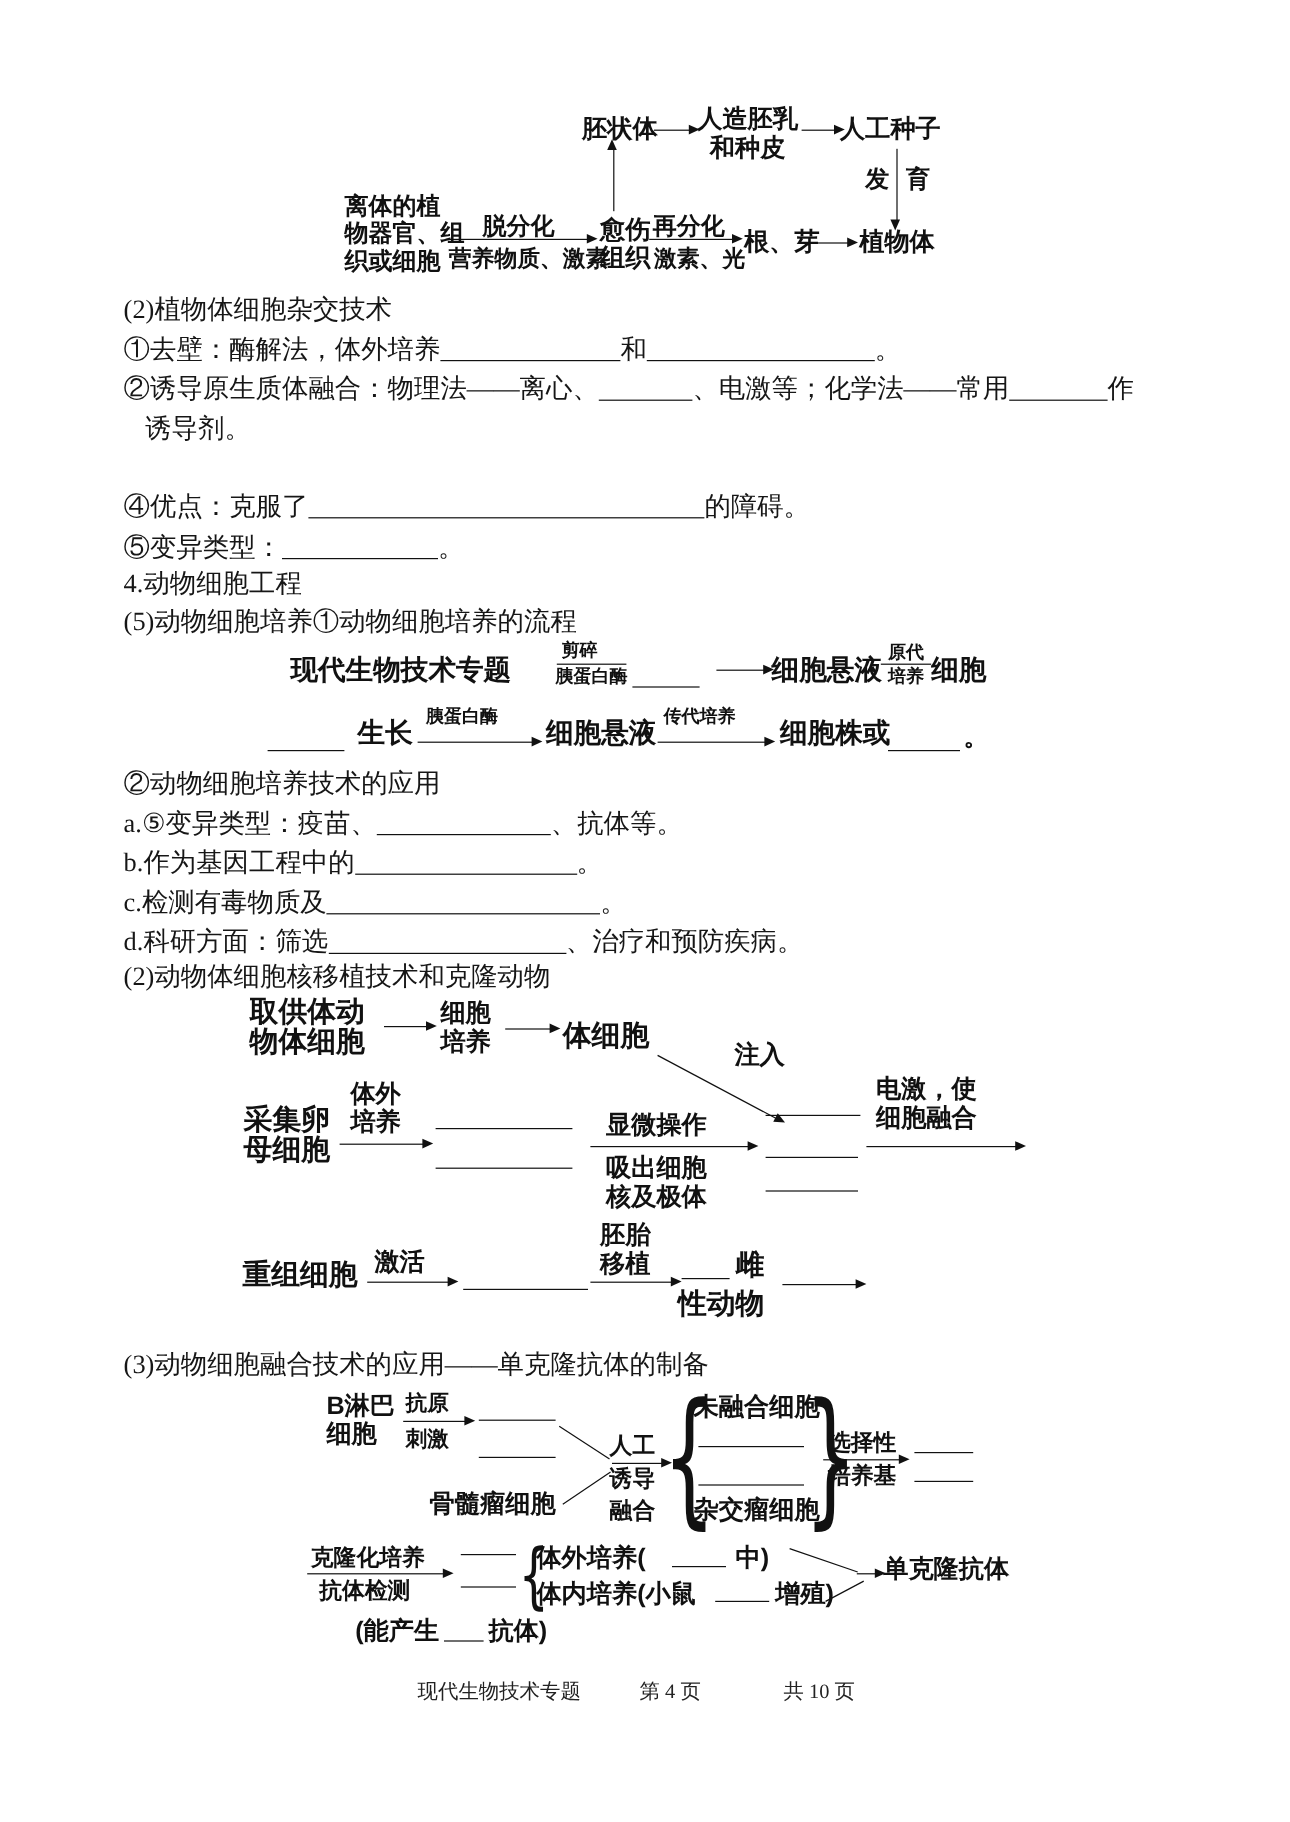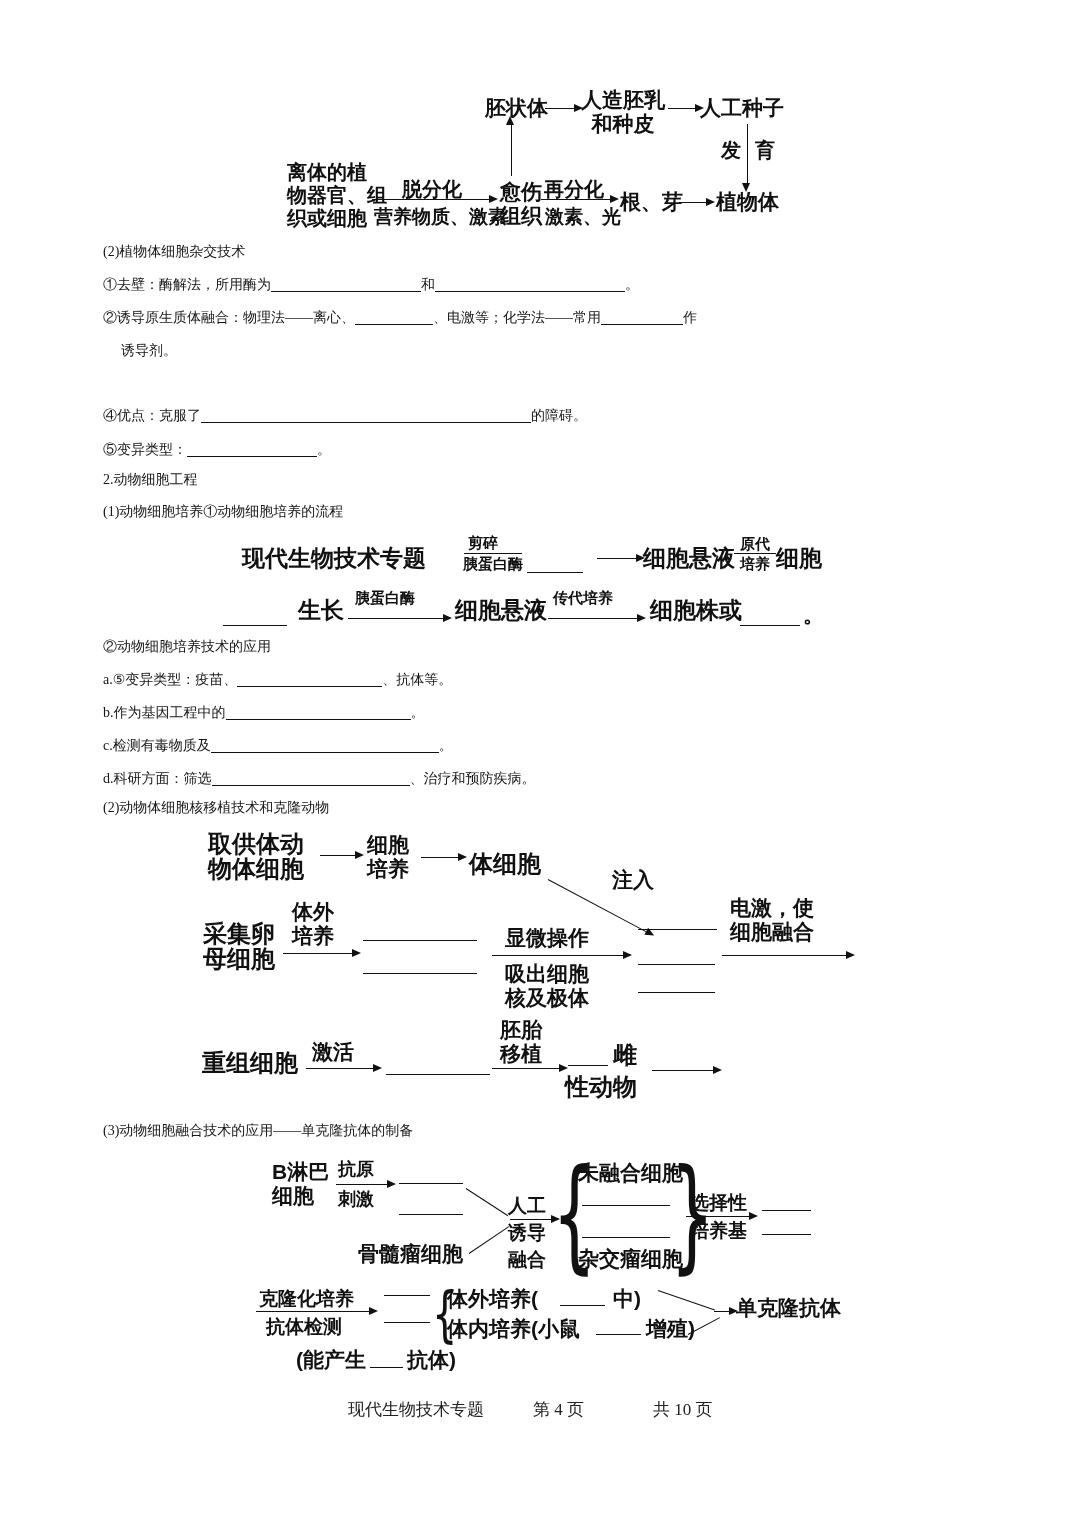--- a/index.html
+++ b/index.html
@@ -8,21 +8,21 @@
   .dt{position:absolute;font-family:"Liberation Sans","DejaVu Sans",sans-serif;font-weight:700;color:#111;white-space:pre-line;}
   .s24{font-size:24px;line-height:1.06;}
   .s23{font-size:23px;line-height:1.1;}
   .s21{font-size:21px;line-height:1.15;}
   .s20{font-size:20px;line-height:1.15;}
   .s19{font-size:19px;line-height:1.15;}
   .s18{font-size:18px;line-height:1.15;}
   .s15{font-size:15px;line-height:1.1;}
   .tc{text-align:center;}
   
-  .tl{position:absolute;left:103px;font-family:"Liberation Serif","DejaVu Serif",serif;font-size:14px;color:#161616;white-space:nowrap;}
+  .tl{position:absolute;left:103px;font-family:"Liberation Serif","DejaVu Serif",serif;font-size:22px;color:#161616;white-space:nowrap;}
   .u{display:inline-block;border-bottom:1.7px solid #111;height:1px;vertical-align:-3px;}
   
   .ha{position:absolute;border-top:1.8px solid #111;height:0;}
   .ha:after{content:"";position:absolute;right:-8px;top:-5.5px;width:0;height:0;border-top:4.5px solid transparent;border-bottom:4.5px solid transparent;border-left:9px solid #111;}
   .hl{position:absolute;border-top:1.7px solid #111;height:0;}
   .va{position:absolute;border-left:1.8px solid #111;width:0;}
   .va.up:before{content:"";position:absolute;top:-8px;left:-5.6px;width:0;height:0;border-left:4.5px solid transparent;border-right:4.5px solid transparent;border-bottom:9px solid #111;}
   .va.down:after{content:"";position:absolute;bottom:-8px;left:-5.6px;width:0;height:0;border-left:4.5px solid transparent;border-right:4.5px solid transparent;border-top:9px solid #111;}
   .dg{position:absolute;border-top:1.7px solid #111;height:0;transform-origin:0 50%;}
   .dg.ah:after{content:"";position:absolute;right:-8px;top:-5.5px;width:0;height:0;border-top:4.5px solid transparent;border-bottom:4.5px solid transparent;border-left:9px solid #111;}
@@ -55,27 +55,27 @@
 组织</span>
   <i class="va up" style="left:511px;top:124px;height:52px"></i>
   <span class="dt s20" style="left:544px;top:178px">再分化</span>
   <i class="ha" style="left:541px;top:199px;width:70px"></i>
   <span class="dt s19" style="left:545px;top:206px">激素、光</span>
   <span class="dt s21" style="left:620px;top:190px">根、芽</span>
   <i class="ha" style="left:679px;top:202px;width:28px"></i>
   <span class="dt s21" style="left:716px;top:190px">植物体</span>
 
   <div class="tl" style="top:243px"><span>(2)植物体细胞杂交技术</span></div>
-  <div class="tl" style="top:276px"><span>①去壁：酶解法，所用酶为</span><span class="u" style="width: 150px;"></span><span>和</span><span class="u" style="width: 190px;"></span><span>。</span></div>
+  <div class="tl" style="top:276px"><span>①去壁：酶解法，体外培养</span><span class="u" style="width: 150px;"></span><span>和</span><span class="u" style="width: 190px;"></span><span>。</span></div>
   <div class="tl" style="top:309px"><span>②诱导原生质体融合：物理法——离心、</span><span class="u" style="width: 78px;"></span><span>、电激等；化学法——常用</span><span class="u" style="width: 82px;"></span><span>作</span></div>
   <div class="tl" style="top:342px;left:121px"><span>诱导剂。</span></div>
   <div class="tl" style="top:441px"><span>⑤变异类型：</span><span class="u" style="width: 130px;"></span><span>。</span></div>
   <div class="tl" style="top:407px"><span>④优点：克服了</span><span class="u" style="width: 330px;"></span><span>的障碍。</span></div>
-  <div class="tl" style="top:471px"><span>2.动物细胞工程</span></div>
-  <div class="tl" style="top:503px"><span>(1)动物细胞培养①动物细胞培养的流程</span></div>
+  <div class="tl" style="top:471px"><span>4.动物细胞工程</span></div>
+  <div class="tl" style="top:503px"><span>(5)动物细胞培养①动物细胞培养的流程</span></div>
 
   <span class="dt s23" style="left:242px;top:546px">现代生物技术专题</span>
   <span class="dt s15" style="left:468px;top:535px">剪碎</span>
   <i class="hl" style="left:464px;top:553px;width:58px"></i>
   <span class="dt s15" style="left:463px;top:556px">胰蛋白酶</span>
   <i class="bk" style="left:527px;top:572px;width:56px"></i>
   <i class="ha" style="left:597px;top:558px;width:40px"></i>
   <span class="dt s23" style="left:643px;top:546px">细胞悬液</span>
   <span class="dt s15" style="left:740px;top:536px">原代</span>
   <i class="hl" style="left:734px;top:553px;width:42px"></i>

